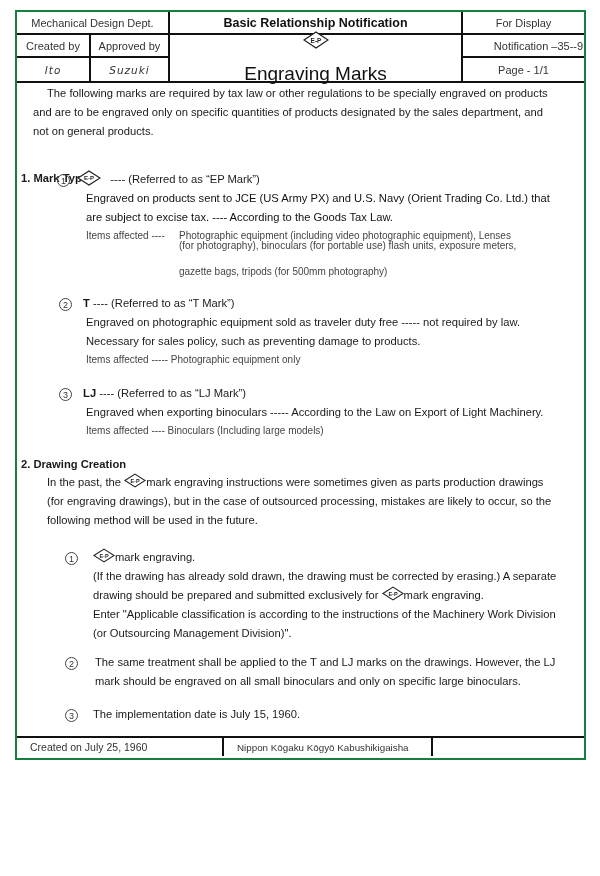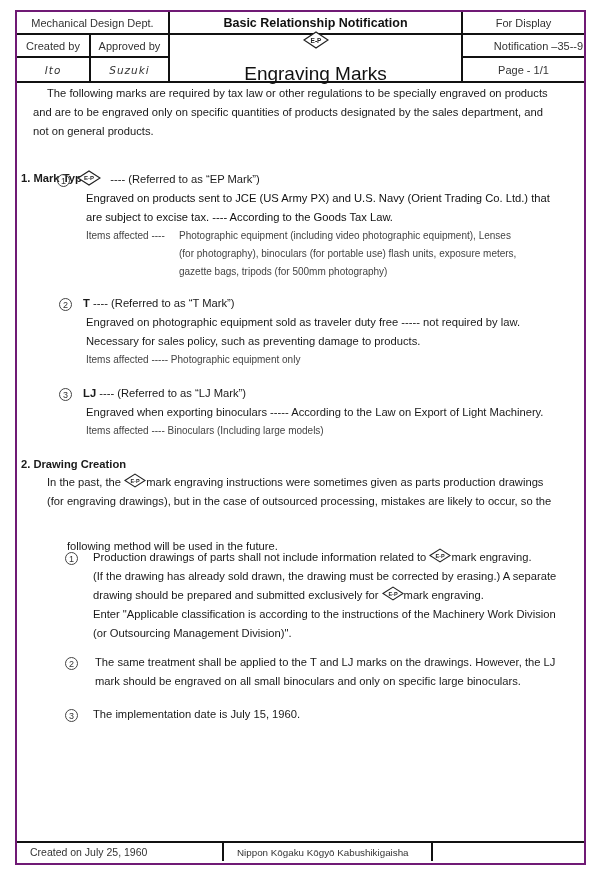--- a/index.html
+++ b/index.html
@@ -1,17 +1,17 @@
 <!DOCTYPE html>
 <html><head>
 <meta charset="utf-8">
 <style>
   html, body { margin: 0; padding: 0; background: #ffffff; }
   body { width: 600px; height: 876px; position: relative; font-family: "Liberation Sans", sans-serif; color: #1a1a1a; }
-  .doc { position: absolute; left: 15px; top: 10px; width: 571px; height: 855px; border: 2px solid #701a75; box-sizing: border-box; }
+  .doc { position: absolute; left: 15px; top: 10px; width: 571px; height: 750px; border: 2px solid #15803d; box-sizing: border-box; }
   .hdr { position: absolute; left: 0; top: 0; width: 567px; height: 69px; border-bottom: 2px solid #111; }
   .cell { position: absolute; box-sizing: border-box; display: flex; align-items: center; justify-content: center; font-size: 11px; color: #333; }
   .vline { position: absolute; background: #111; width: 2px; }
   .hline { position: absolute; background: #111; height: 2px; }
   .title-cell { font-weight: bold; font-size: 12.5px; color: #111; }
   .big-title { font-size: 19px; color: #111; }
   .sig { font-family: "DejaVu Sans", sans-serif; font-style: italic; font-size: 10.5px; letter-spacing: 1px; color: #333; }
   .body-area { position: absolute; left: 0; top: 69px; width: 567px; }
   .p { position: absolute; font-size: 11.2px; line-height: 18px; white-space: nowrap; }
   .b { font-weight: bold; }
@@ -73,21 +73,21 @@
             <polygon points="1,8 12,1 23,8 12,15" fill="#fff" stroke="#222" stroke-width="1.2"></polygon>
             <text x="12" y="10.3" font-size="6" text-anchor="middle" font-family="Liberation Sans, sans-serif" font-weight="bold" fill="#222">E-P</text>
           </svg>
       </span>
       <span>---- (Referred to as “EP Mark”)</span>
     </div>
     <div class="p b" style="left:69px;top:108px;font-weight:normal;color:#111;text-align:right;">Engraved on products sent to JCE (US Army PX) and U.S. Navy (Orient Trading Co. Ltd.) that</div>
     <div class="p" style="left:69px;top:127px;color:#111;">are subject to excise tax. ---- According to the Goods Tax Law.</div>
     <div class="p dim" style="left:69px;top:146px;">Items affected ----</div>
     <div class="p dim" style="left:162px;top:146px;">Photographic equipment (including video photographic equipment), Lenses</div>
-    <div class="p dim" style="left:162px;top:164px;text-align:right;">(for photography), binoculars (for portable use) flash units, exposure meters,</div>
+    <div class="p dim" style="left:162px;top:156px;text-align:right;">(for photography), binoculars (for portable use) flash units, exposure meters,</div>
     <div class="p dim" style="left:162px;top:182px;">gazette bags, tripods (for 500mm photography)</div>
 
     <div class="p" style="left:42px;top:213px;">
       <span class="num">2</span>
       <span class="b" style="margin-left:8px;">T</span>
       <span>---- (Referred to as “T Mark”)</span>
     </div>
     <div class="p" style="left:69px;top:232px;">Engraved on photographic equipment sold as traveler duty free ----- not required by law.</div>
     <div class="p" style="left:69px;top:251px;">Necessary for sales policy, such as preventing damage to products.</div>
     <div class="p dim" style="left:69px;top:270px;">
@@ -110,27 +110,26 @@
     <div class="p" style="left:30px;top:392px;">
       <span>In the past, the</span>
       <span class="ep">
         <svg width="22" height="15" viewBox="0 0 24 16">
             <polygon points="1,8 12,1 23,8 12,15" fill="#fff" stroke="#222" stroke-width="1.2"></polygon>
             <text x="12" y="10.3" font-size="6" text-anchor="middle" font-family="Liberation Sans, sans-serif" font-weight="bold" fill="#222">E-P</text>
           </svg>
       </span><span>mark engraving instructions were sometimes given as parts production drawings</span>
     </div>
     <div class="p" style="left:30px;top:411px;">(for engraving drawings), but in the case of outsourced processing, mistakes are likely to occur, so the</div>
-    <div class="p" style="left:30px;top:456px;margin-left:20px;">following method will be used in the future.</div>
+    <div class="p" style="left:30px;top:430px;">following method will be used in the future.</div>
 
     <div class="p" style="left:48px;top:467px;">
       <span class="num">1</span>
     </div>
     <div class="p" style="left:76px;top:467px;">
-      <span>Production drawings of parts shall not include information related to</span>
       <span class="ep">
         <svg width="22" height="15" viewBox="0 0 24 16">
             <polygon points="1,8 12,1 23,8 12,15" fill="#fff" stroke="#222" stroke-width="1.2"></polygon>
             <text x="12" y="10.3" font-size="6" text-anchor="middle" font-family="Liberation Sans, sans-serif" font-weight="bold" fill="#222">E-P</text>
           </svg>
       </span><span>mark engraving.</span>
     </div>
     <div class="p" style="left:76px;top:486px;">(If the drawing has already sold drawn, the drawing must be corrected by erasing.) A separate</div>
     <div class="p" style="left:76px;top:505px;">
       <span>drawing should be prepared and submitted exclusively for</span>

